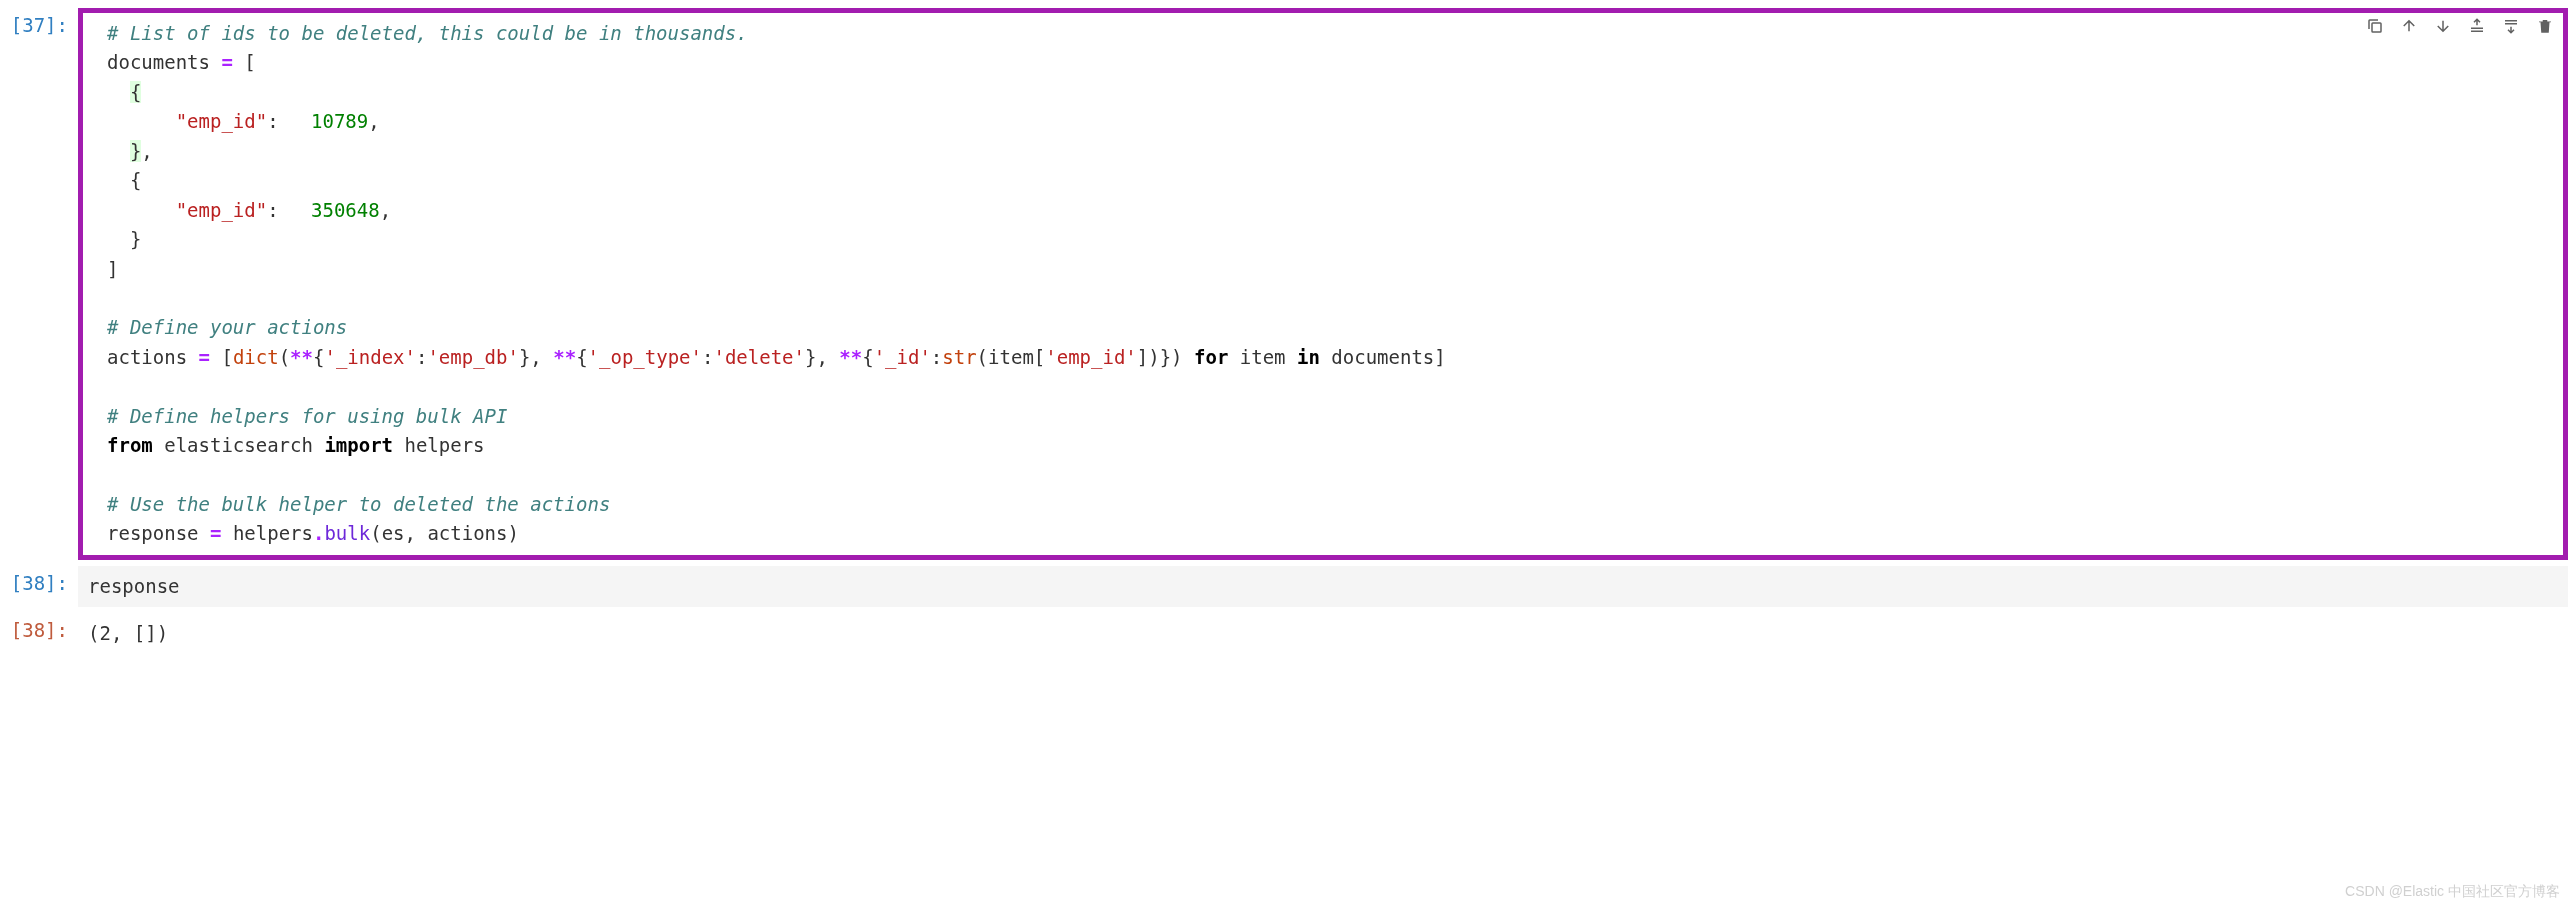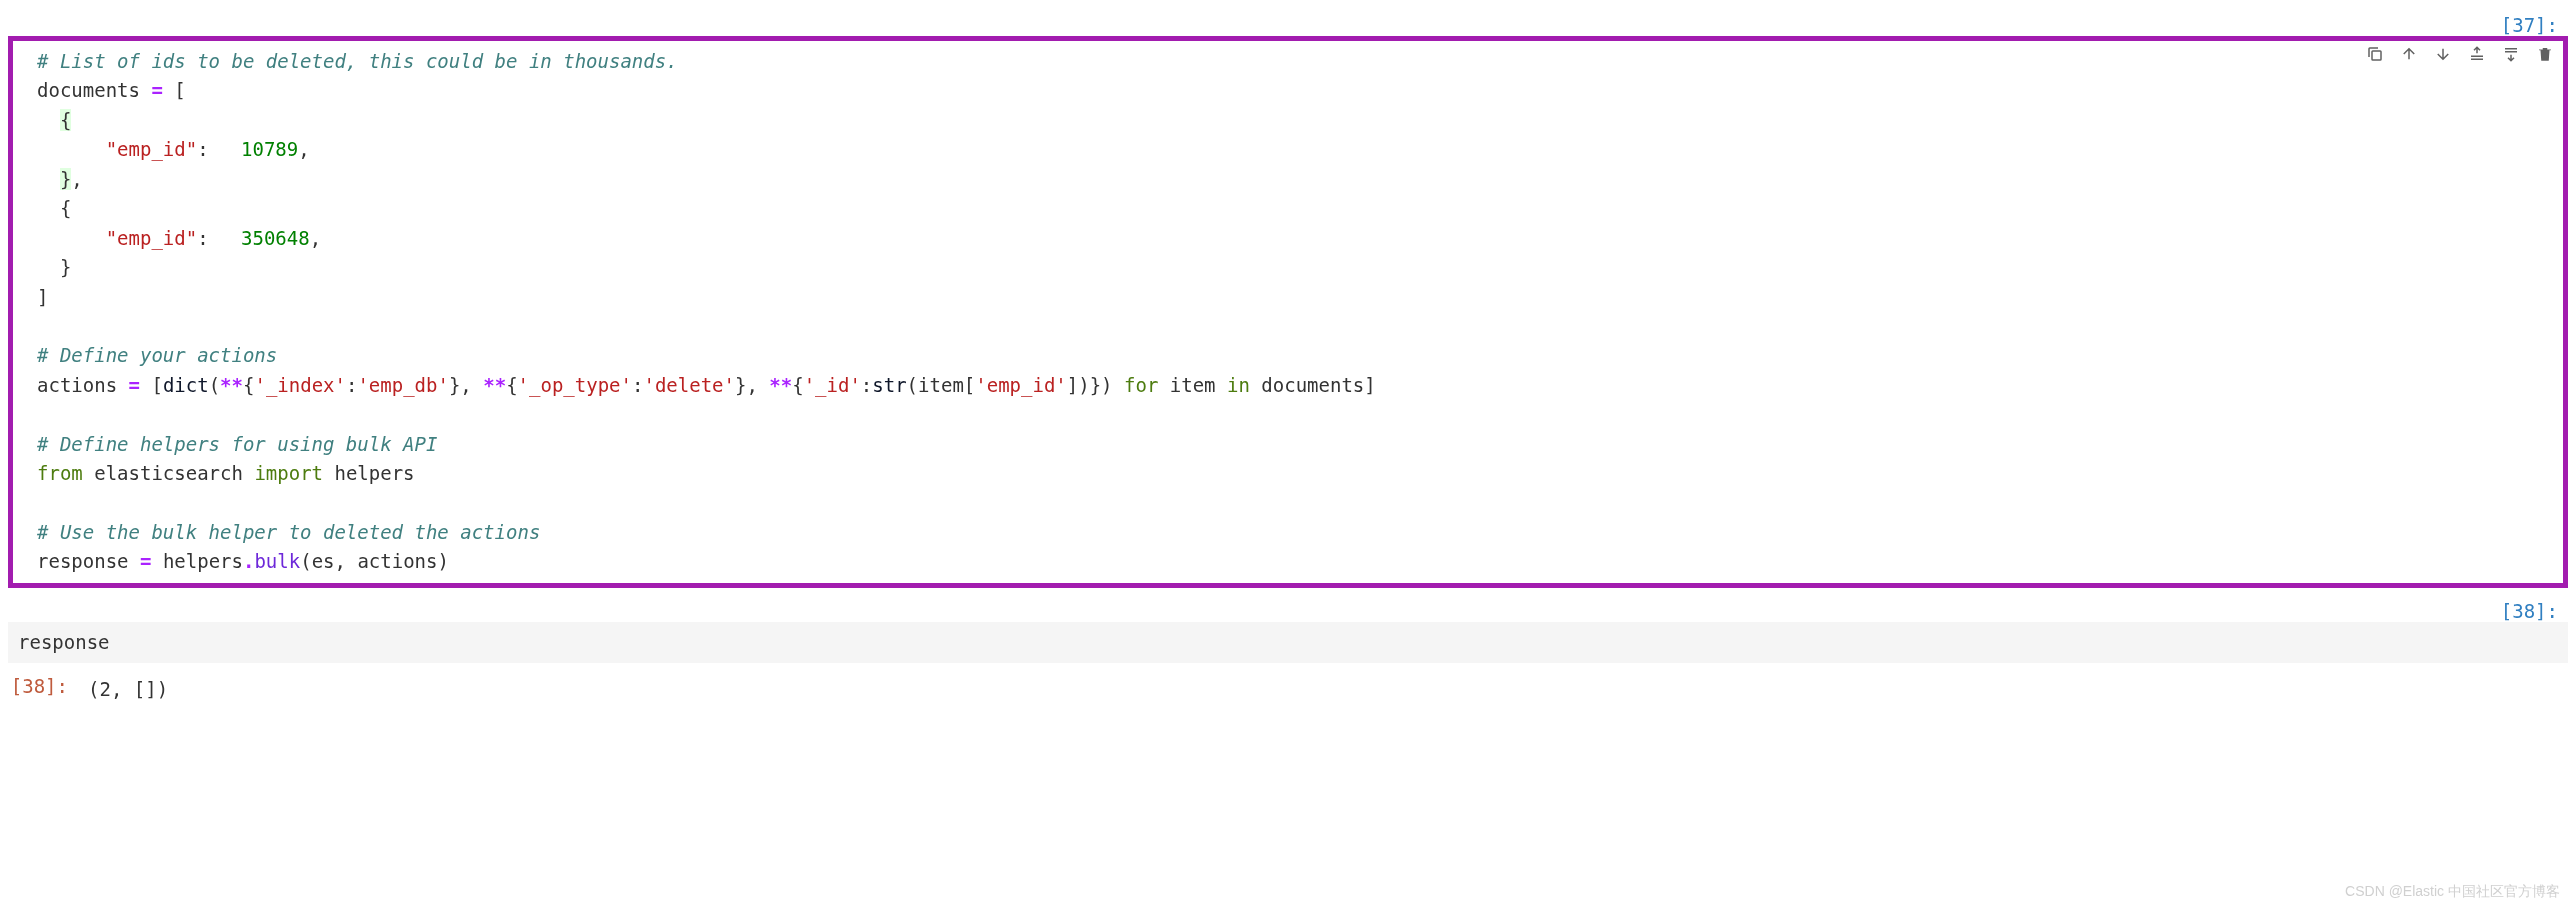--- a/index.html
+++ b/index.html
@@ -12,21 +12,20 @@
       font-family: 'SF Mono', 'Monaco', 'Menlo', 'DejaVu Sans Mono', 'Consolas', monospace;
       font-size: 19px;
       background: #ffffff;
       color: #333;
       padding: 8px;
     }
     
     .cell {
       display: flex;
       margin-bottom: 6px;
-      flex-direction: column;
     }
     
     .prompt {
       min-width: 70px;
       text-align: right;
       padding-right: 10px;
       padding-top: 6px;
       font-family: 'SF Mono', 'Monaco', 'Menlo', monospace;
       font-size: 19px;
     }
@@ -76,25 +75,25 @@
       justify-content: center;
       color: #616161;
     }
     
     .toolbar-icon svg {
       width: 18px;
       height: 18px;
     }
     
     .comment { color: #408080; font-style: italic; }
-    .keyword { color: #4d7c0f; font-weight: normal; }
+    .keyword { color: #000000; font-weight: bold; }
     .operator { color: #aa22ff; font-weight: bold; }
     .string { color: #ba2121; }
     .number { color: #008000; margin-left: 21px; }
-    .builtin { color: #0f172a; }
+    .builtin { color: #c2410c; }
     .name-fn { color: #6d28d9; }
     .highlight { background: #e0ffe0; }
     
     .watermark {
       position: fixed;
       bottom: 8px;
       right: 16px;
       font-size: 14px;
       color: #d0d0d0;
       font-family: sans-serif;

